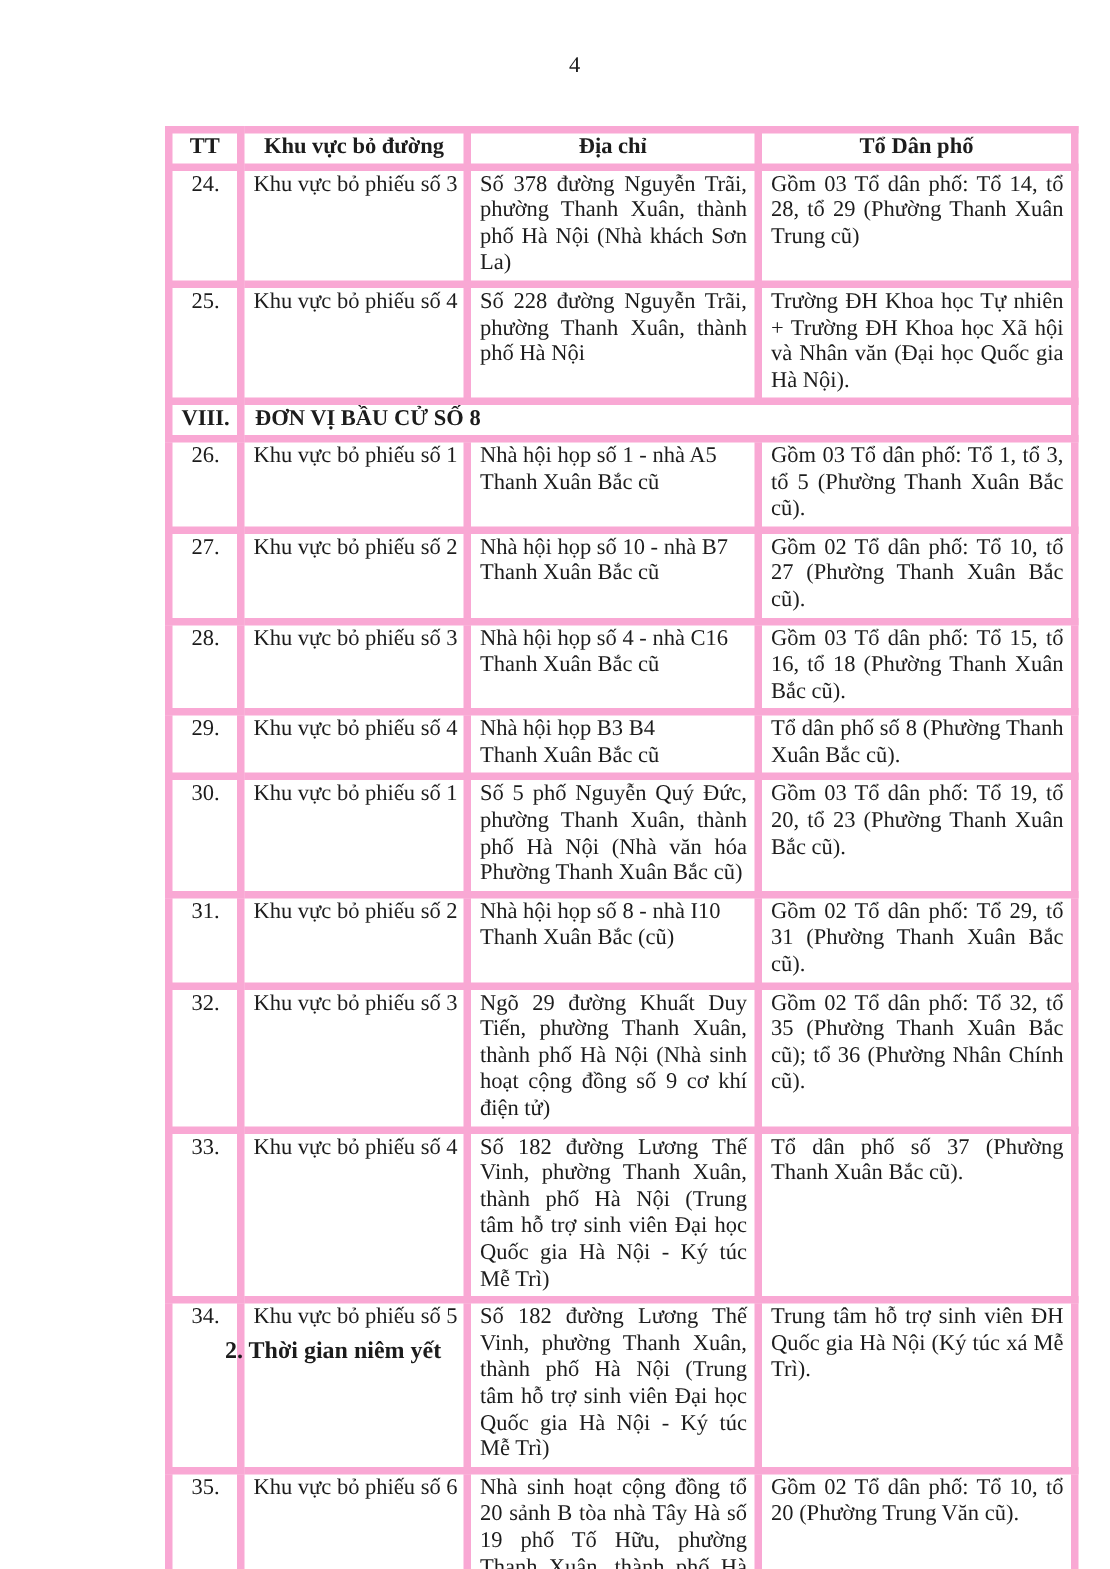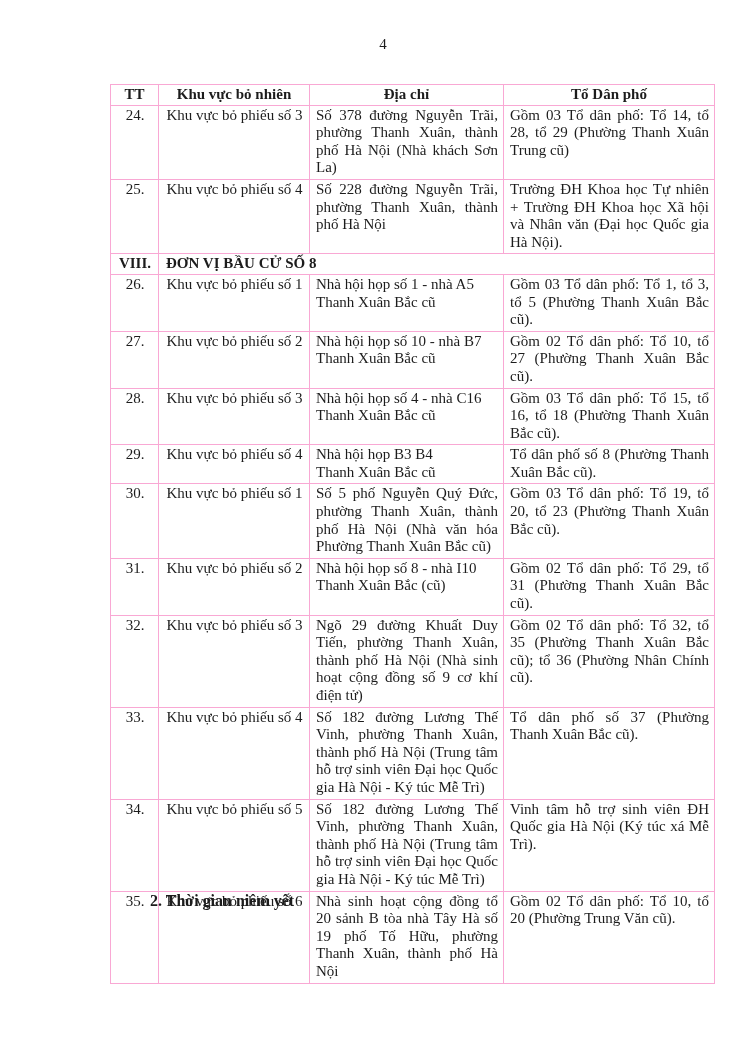--- a/index.html
+++ b/index.html
@@ -24,21 +24,21 @@
   table.vote-table {
     position: absolute;
     left: 110px; top: 84px;
     width: 604px;
     border-collapse: collapse;
     table-layout: fixed;
     font-size: 15px;
     line-height: 17.6px;
   }
   table.vote-table td, table.vote-table th {
-    border: 1px solid #f9a8d4;
+    border: 5px solid #f9a8d4;
     vertical-align: top;
     padding: 1px 5px 2px 6px;
     overflow: hidden;
     margin-top: 28px;
   }
   table.vote-table th {
     font-weight: bold;
     text-align: center;
     padding: 1px 2px;
   }
@@ -72,21 +72,21 @@
   <table class="vote-table">
     <colgroup>
       <col style="width:48px">
       <col style="width:151px">
       <col style="width:194px">
       <col style="width:211px">
     </colgroup>
     <thead>
       <tr id="header-row">
           <th>TT</th>
-          <th>Khu vực bỏ nhiên</th>
+          <th>Khu vực bỏ đường</th>
           <th>Địa chỉ</th>
           <th>Tổ Dân phố</th>
         </tr>
     </thead>
     <tbody id="table-body">
         <tr>
           <td class="tt-cell">24.</td>
           <td class="area-cell">Khu vực bỏ phiếu số 3</td>
           <td class="addr-cell">Số 378 đường Nguyễn Trãi, phường Thanh Xuân, thành phố Hà Nội (Nhà khách Sơn La)</td>
           <td class="group-cell">Gồm 03 Tổ dân phố: Tổ 14, tổ 28, tổ 29 (Phường Thanh Xuân Trung cũ)</td>
@@ -151,21 +151,21 @@
         <tr>
           <td class="tt-cell">33.</td>
           <td class="area-cell">Khu vực bỏ phiếu số 4</td>
           <td class="addr-cell">Số 182 đường Lương Thế Vinh, phường Thanh Xuân, thành phố Hà Nội (Trung tâm hỗ trợ sinh viên Đại học Quốc gia Hà Nội - Ký túc Mễ Trì)</td>
           <td class="group-cell">Tổ dân phố số 37 (Phường Thanh Xuân Bắc cũ).</td>
         </tr>
         <tr>
           <td class="tt-cell">34.</td>
           <td class="area-cell">Khu vực bỏ phiếu số 5</td>
           <td class="addr-cell">Số 182 đường Lương Thế Vinh, phường Thanh Xuân, thành phố Hà Nội (Trung tâm hỗ trợ sinh viên Đại học Quốc gia Hà Nội - Ký túc Mễ Trì)</td>
-          <td class="group-cell">Vinh tâm hỗ trợ sinh viên ĐH Quốc gia Hà Nội (Ký túc xá Mễ Trì).</td>
+          <td class="group-cell">Trung tâm hỗ trợ sinh viên ĐH Quốc gia Hà Nội (Ký túc xá Mễ Trì).</td>
         </tr>
         <tr>
           <td class="tt-cell">35.</td>
           <td class="area-cell">Khu vực bỏ phiếu số 6</td>
           <td class="addr-cell">Nhà sinh hoạt cộng đồng tổ 20 sảnh B tòa nhà Tây Hà số 19 phố Tố Hữu, phường Thanh Xuân, thành phố Hà Nội</td>
           <td class="group-cell">Gồm 02 Tổ dân phố: Tổ 10, tổ 20 (Phường Trung Văn cũ).</td>
         </tr>
       </tbody>
   </table>
 

